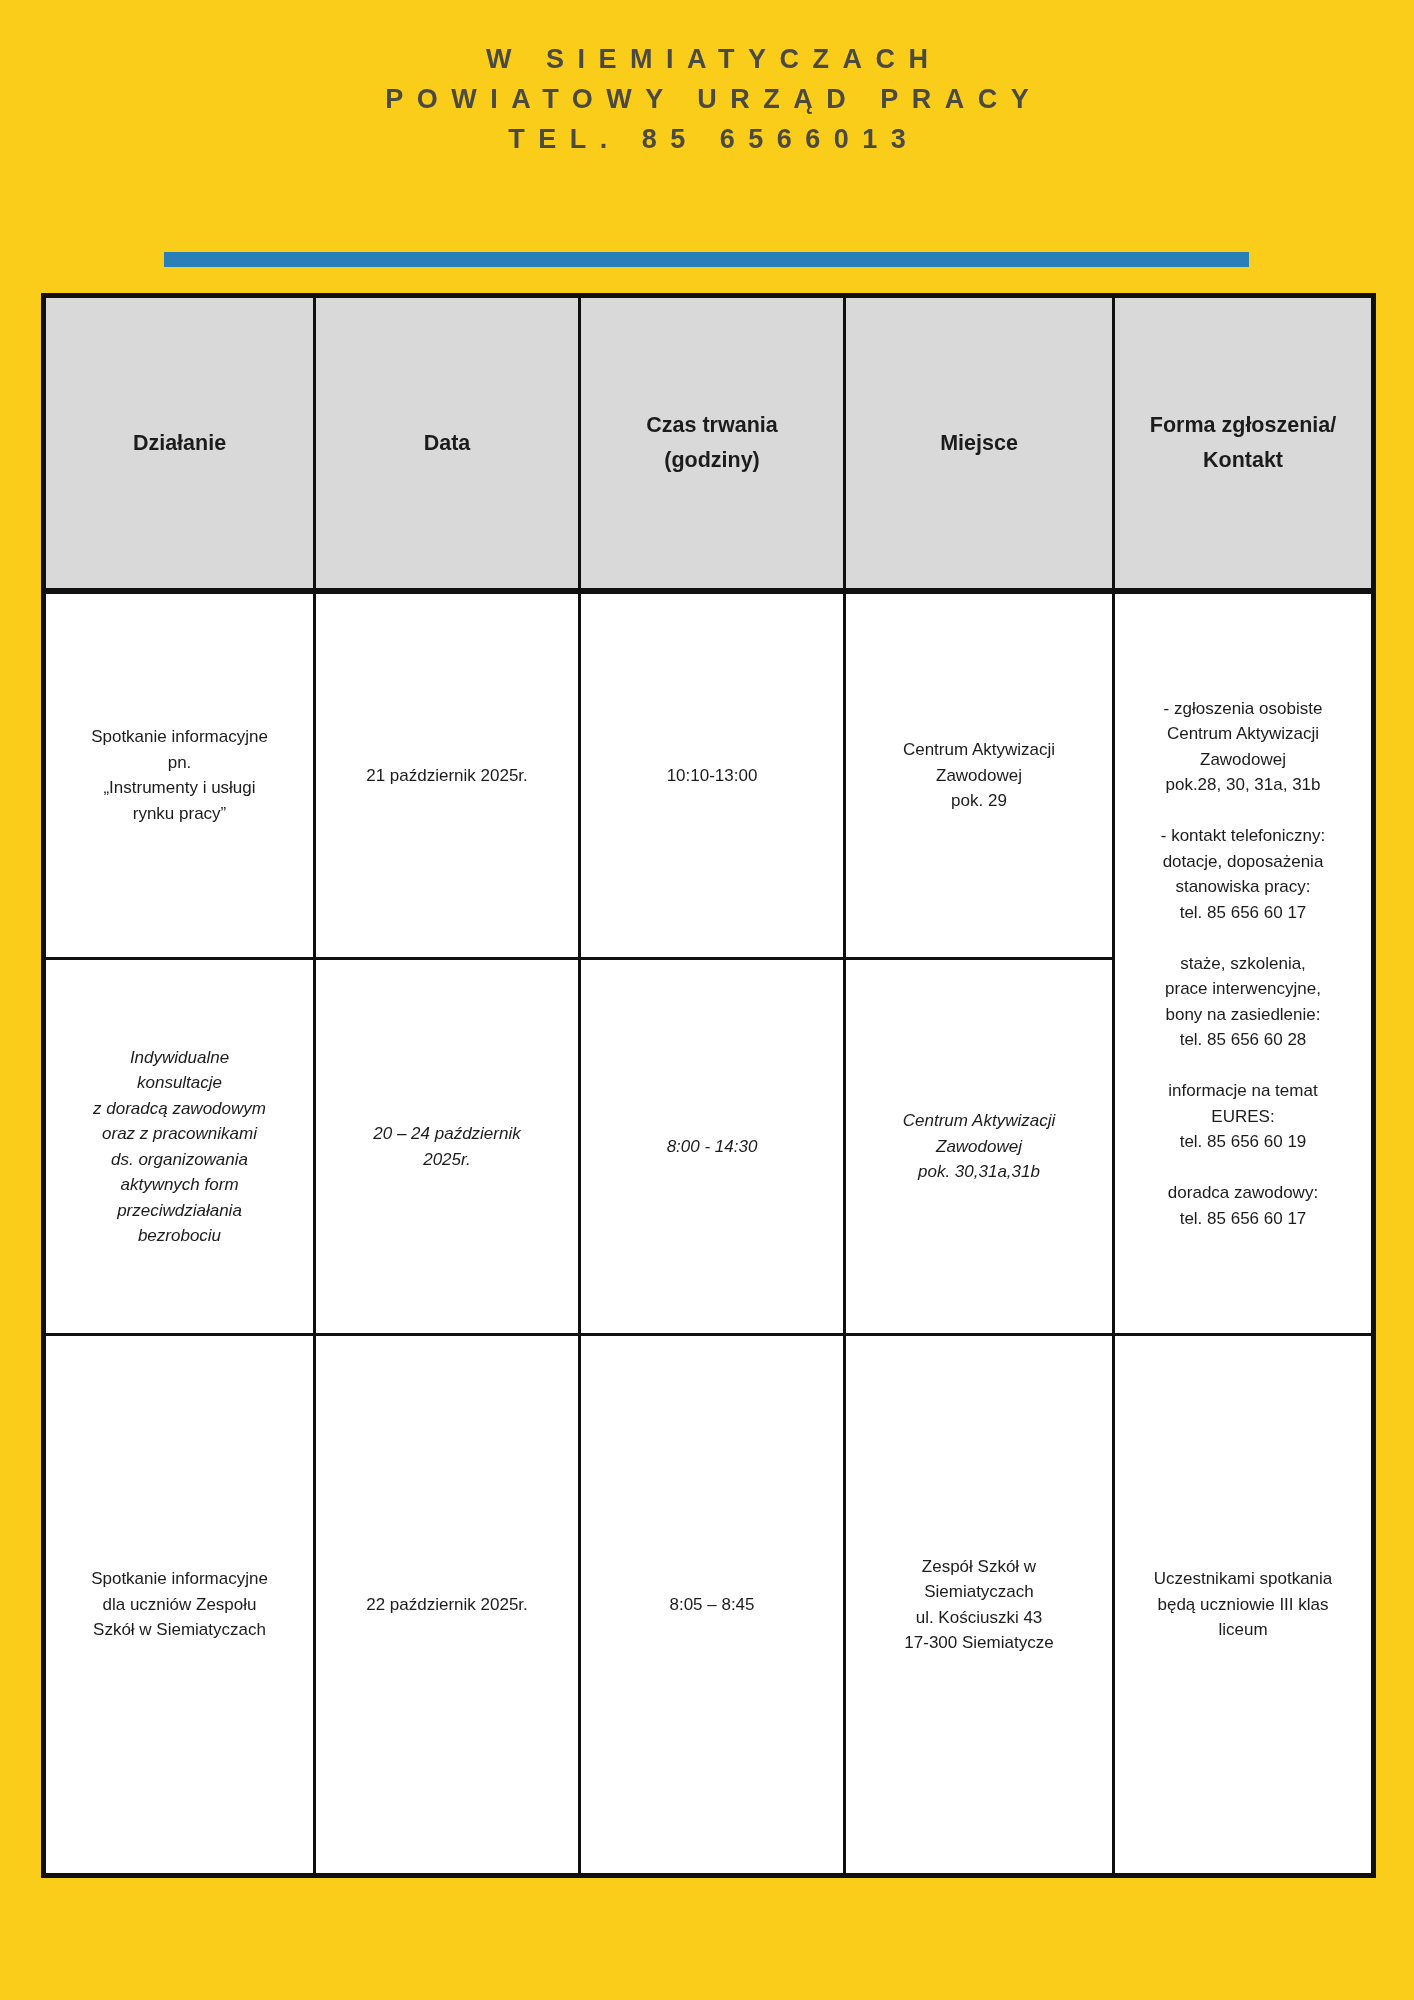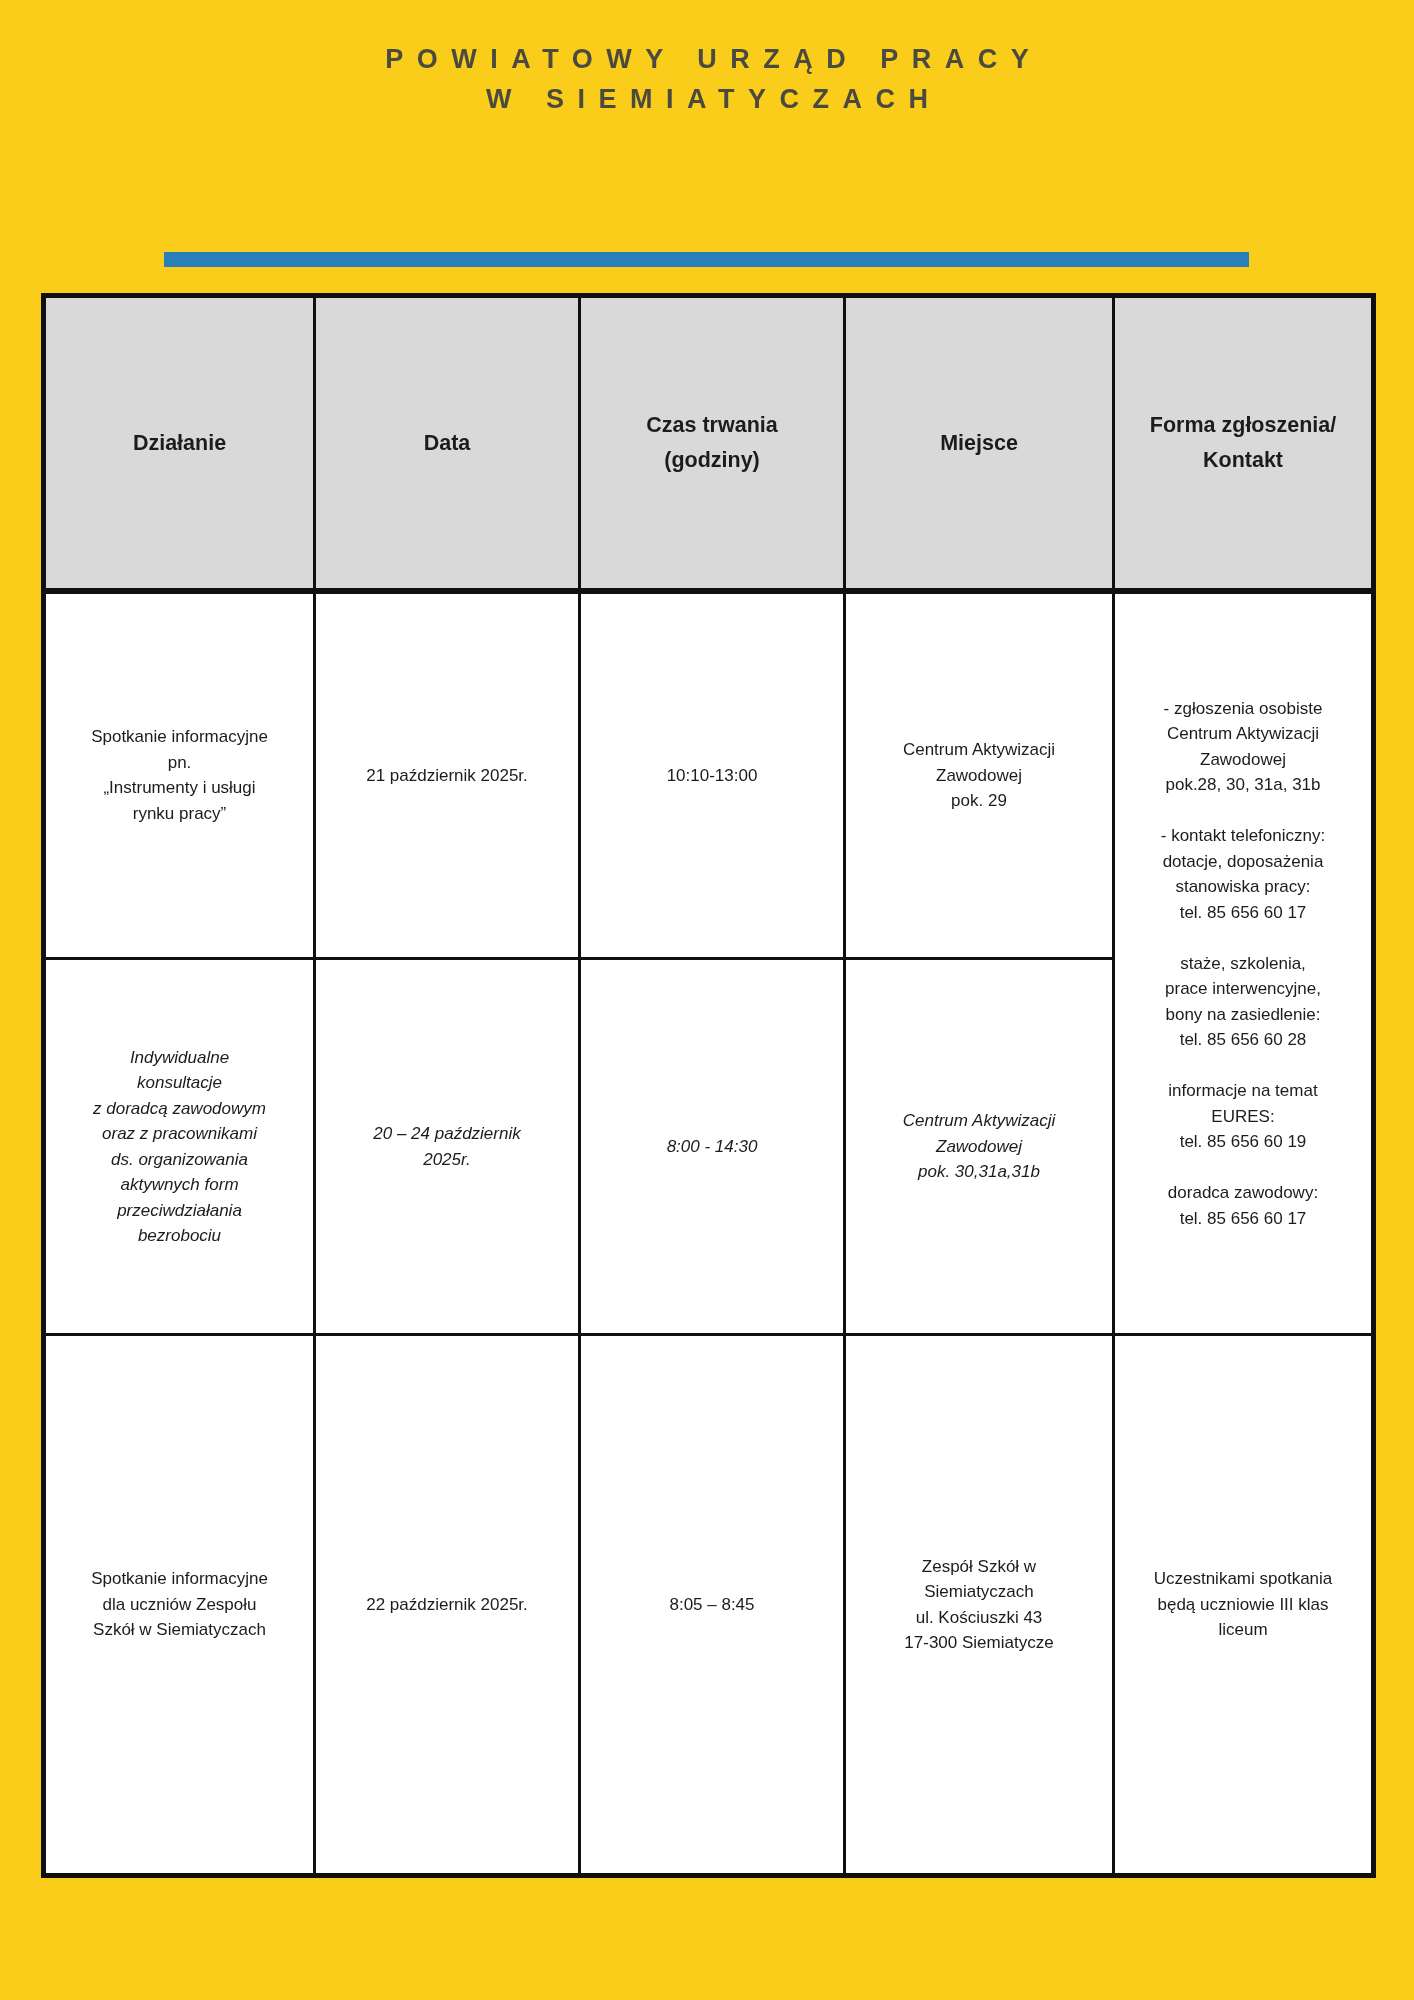--- a/index.html
+++ b/index.html
@@ -86,22 +86,23 @@
   td.contact-cell {
     line-height: 1.48;
   }
 </style>
 </head>
 <body>
 
 <div class="page">
 
   <header class="title-block">
+    <div class="title-line">W SIEMIATYCZACH</div>
     <div class="title-line">POWIATOWY URZĄD PRACY</div>
-    <div class="title-line">W SIEMIATYCZACH</div>
+    <div class="title-line">TEL. 85 6566013</div>
   </header>
 
   <div class="accent-bar"></div>
 
   <table class="schedule">
     <colgroup>
       <col style="width:271px">
       <col style="width:265px">
       <col style="width:265px">
       <col style="width:269px">

